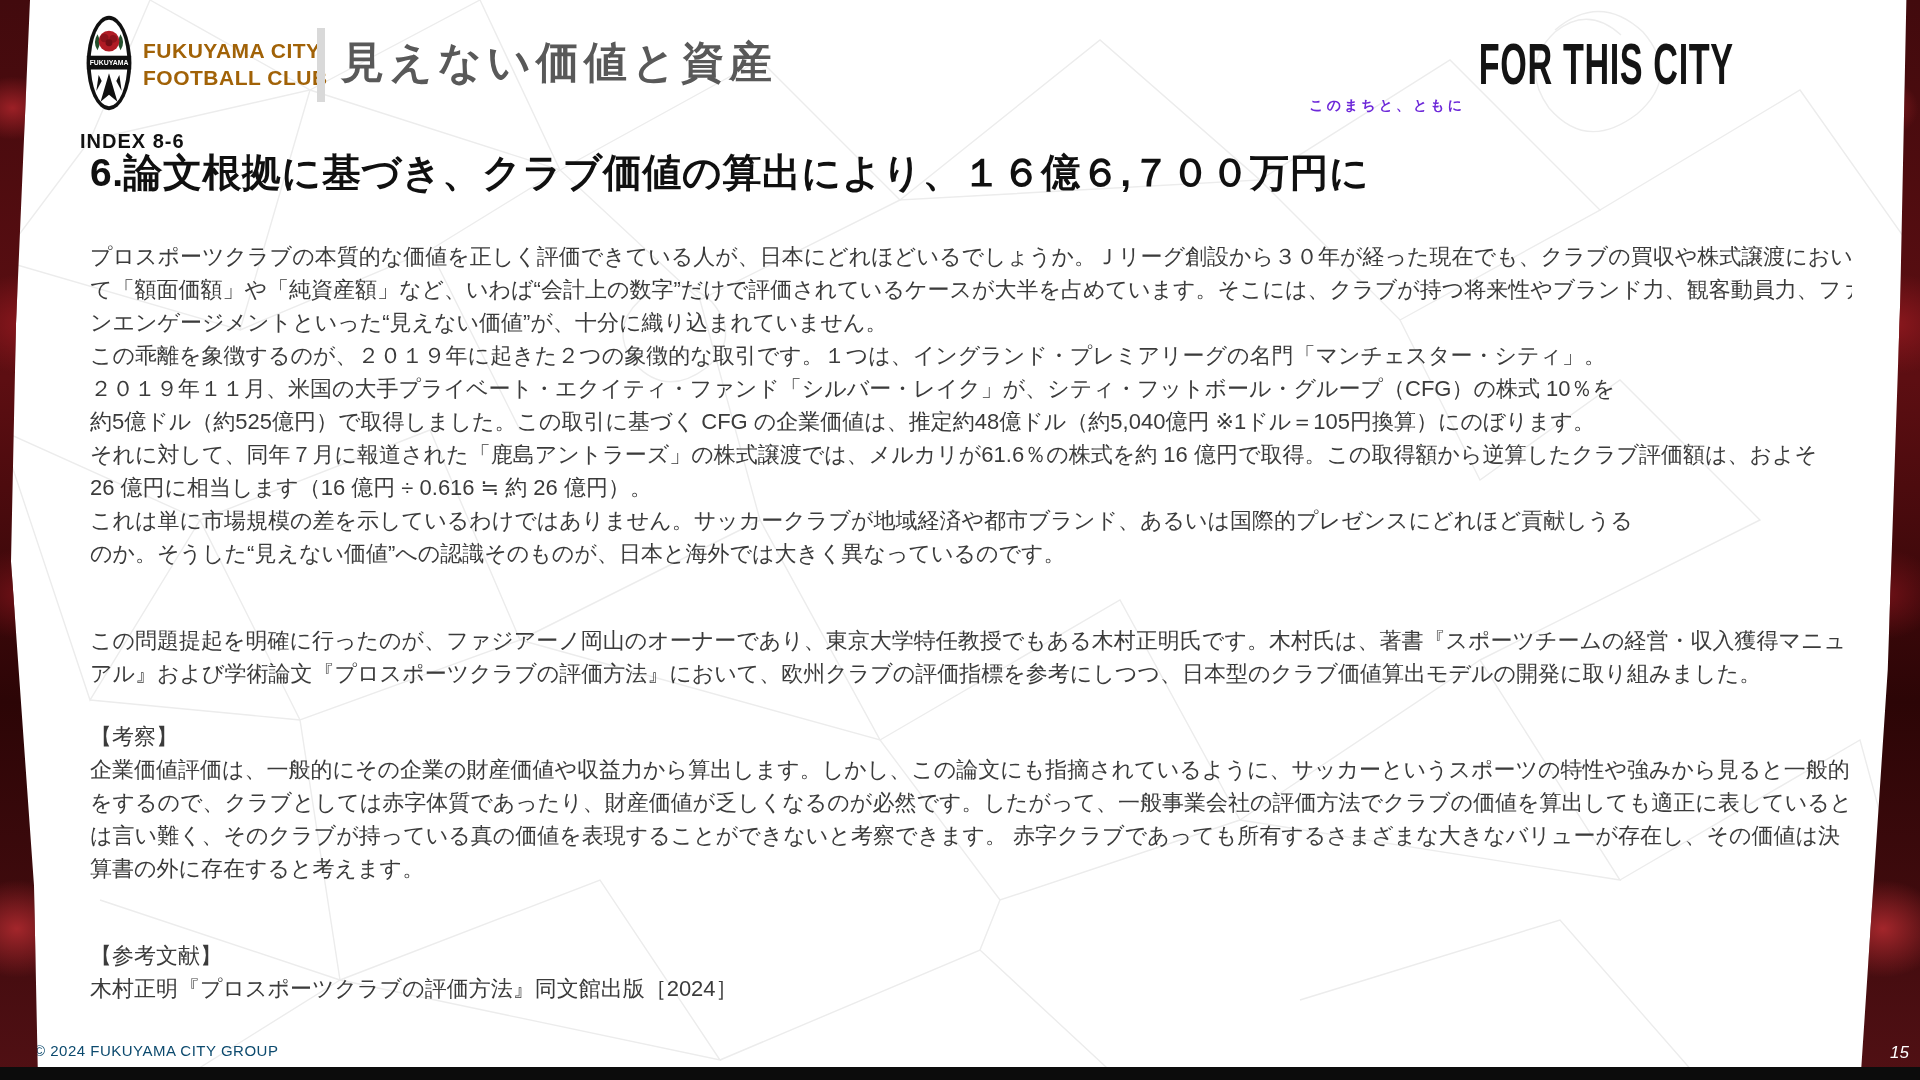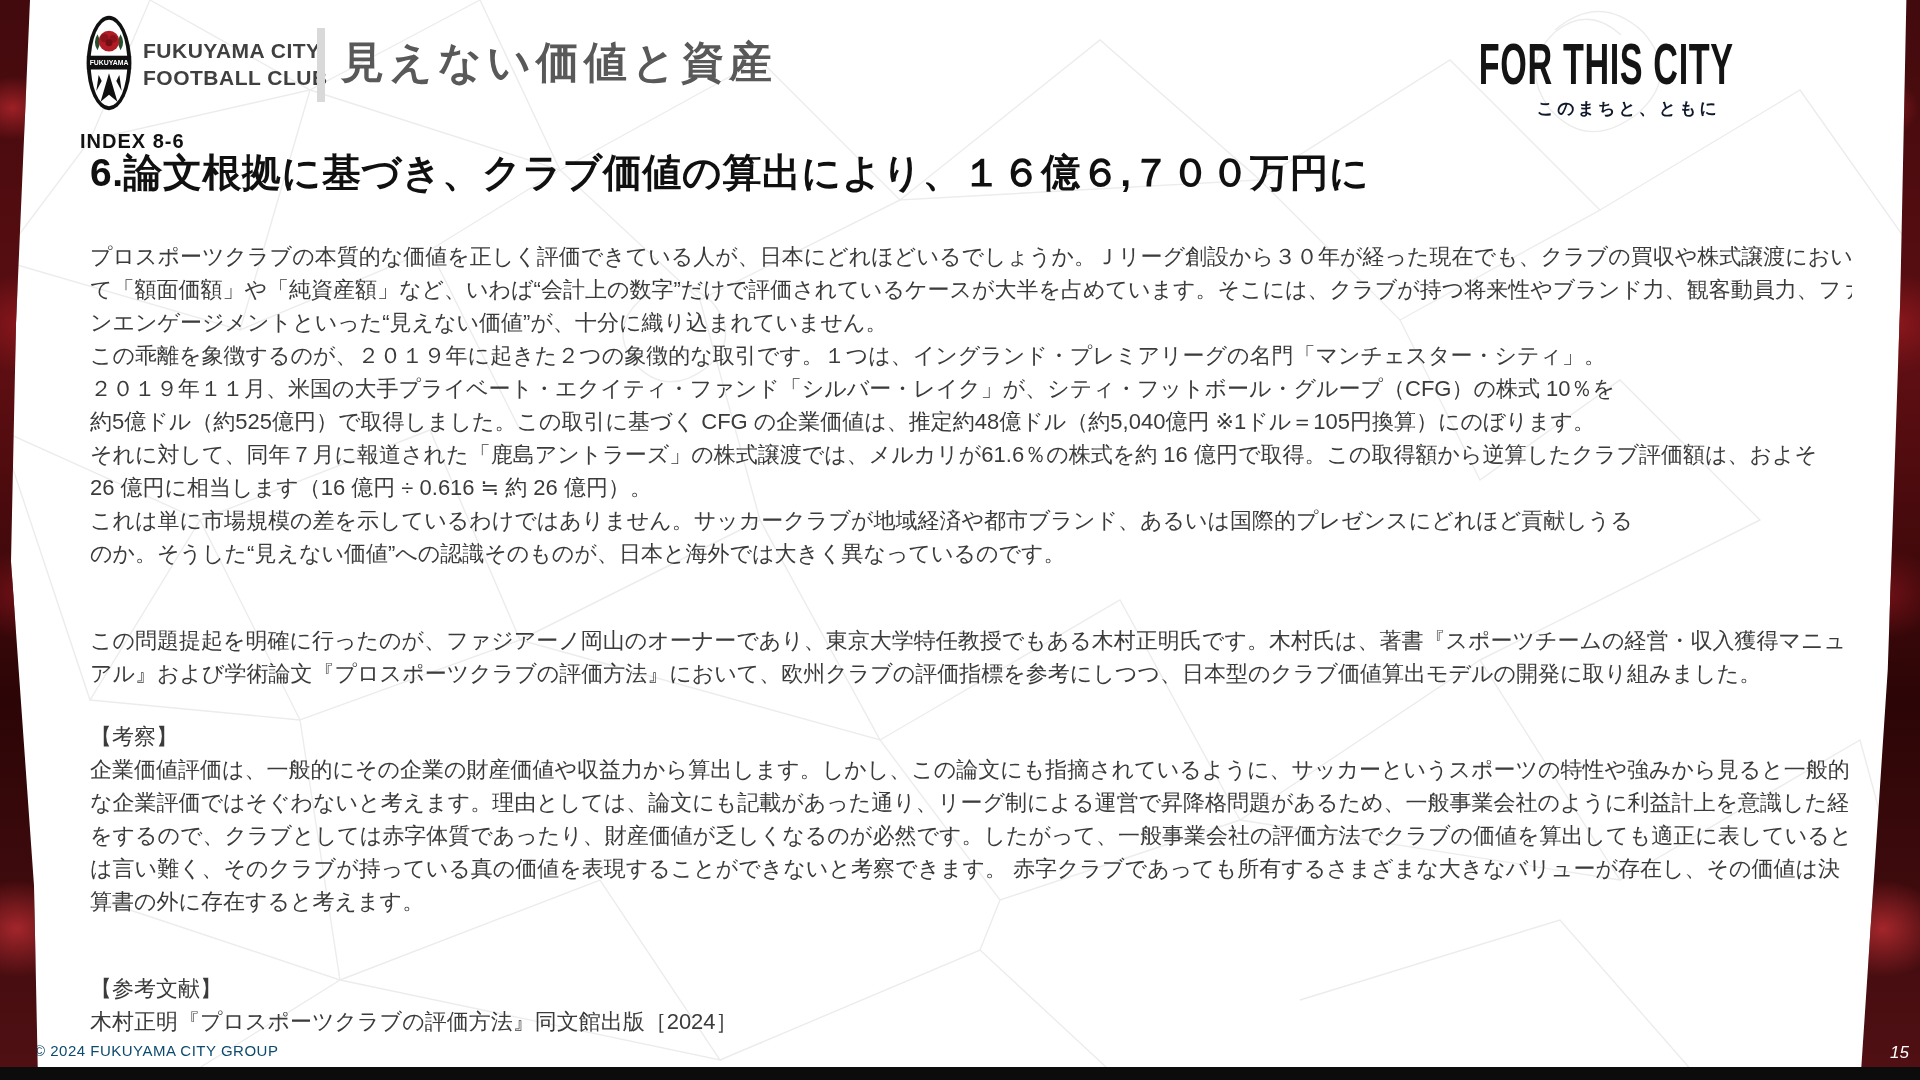--- a/index.html
+++ b/index.html
@@ -18,28 +18,28 @@
       radial-gradient(ellipse 70px 60px at 45% 55%, #6d1016 0%, rgba(70,8,10,0) 75%),
       radial-gradient(ellipse 80px 65px at 40% 86%, #a3262b 0%, rgba(90,10,14,0) 75%),
       linear-gradient(180deg,#420a0d 0%,#5d0e12 35%,#2c0506 65%,#511014 100%);
   }
   .strip-left{left:0;width:42px;clip-path:polygon(0 0,30px 0,16px 30%,11px 52%,34px 82%,38px 100%,0 100%);}
   .strip-right{right:0;width:62px;clip-path:polygon(78% 0,100% 0,100% 100%,4% 100%,48% 62%,68% 28%);}
   .bottom-bar{position:absolute;left:0;bottom:0;width:1920px;height:13px;background:#0c0c0c;z-index:3;}
   
   .logo{position:absolute;left:86px;top:15px;z-index:1;}
   .club-name{position:absolute;left:143px;top:37px;z-index:1;
-    font-weight:800;font-size:21px;line-height:27px;letter-spacing:0.5px;color:#404040;}
+    font-weight:800;font-size:21px;line-height:27px;letter-spacing:0.5px;color:#a16207;}
   .header-divider{position:absolute;left:317px;top:28px;width:8px;height:74px;background:#d9d9d9;z-index:1;}
   .page-title{position:absolute;left:341px;top:34px;z-index:1;
     font-size:43px;font-weight:700;letter-spacing:5px;color:#595959;white-space:nowrap;}
-  .brand{position:absolute;right:186px;top:36px;z-index:1;display:flex;flex-direction:column;align-items:flex-end;}
+  .brand{position:absolute;right:186px;top:36px;z-index:1;display:flex;flex-direction:column;align-items:flex-start;}
   .brand-slogan{font-size:57px;font-weight:800;line-height:56px;color:#141414;white-space:nowrap;
     transform:scaleX(0.60);transform-origin:right top;letter-spacing:1px;}
-  .brand-tagline{font-size:17px;font-weight:700;letter-spacing:3px;color:#0f172a;margin-top:5px;padding-right:14px;}
+  .brand-tagline{font-size:14px;font-weight:700;letter-spacing:3px;color:#6d28d9;margin-top:5px;padding-right:14px;}
   
   .index-label{position:absolute;left:80px;top:130px;z-index:1;
     font-size:20px;font-weight:700;letter-spacing:1px;color:#121212;}
   .slide-heading{position:absolute;left:90px;top:146px;z-index:1;
     font-size:39px;font-weight:800;color:#101010;white-space:nowrap;letter-spacing:0.5px;}
   
   .body-text{position:absolute;left:90px;top:240px;right:68px;z-index:1;
     font-size:22px;line-height:33px;color:#3b3b3b;}
   .line{white-space:nowrap;overflow:hidden;height:33px;}
   .gap36{margin-top:54px;}
@@ -130,21 +130,20 @@
   <div class="line">それに対して、同年７月に報道された「鹿島アントラーズ」の株式譲渡では、メルカリが61.6％の株式を約 16 億円で取得。この取得額から逆算したクラブ評価額は、およそ</div>
   <div class="line">26 億円に相当します（16 億円 ÷ 0.616 ≒ 約 26 億円）。</div>
   <div class="line">これは単に市場規模の差を示しているわけではありません。サッカークラブが地域経済や都市ブランド、あるいは国際的プレゼンスにどれほど貢献しうる</div>
   <div class="line">のか。そうした“見えない価値”への認識そのものが、日本と海外では大きく異なっているのです。</div>
 
   <div class="line gap36">この問題提起を明確に行ったのが、ファジアーノ岡山のオーナーであり、東京大学特任教授でもある木村正明氏です。木村氏は、著書『スポーツチームの経営・収入獲得マニュ</div>
   <div class="line">アル』および学術論文『プロスポーツクラブの評価方法』において、欧州クラブの評価指標を参考にしつつ、日本型のクラブ価値算出モデルの開発に取り組みました。</div>
 
   <div class="line gap30">【考察】</div>
   <div class="line">企業価値評価は、一般的にその企業の財産価値や収益力から算出します。しかし、この論文にも指摘されているように、サッカーというスポーツの特性や強みから見ると一般的</div>
-  <div class="line">な企業評価ではそぐわないと考えます。理由としては、論文にも記載があった通り、リーグ制による運営で昇降格問題があるため、一般事業会社のように利益計上を意識した経</div>
   <div class="line">をするので、クラブとしては赤字体質であったり、財産価値が乏しくなるのが必然です。したがって、一般事業会社の評価方法でクラブの価値を算出しても適正に表していると</div>
   <div class="line">は言い難く、そのクラブが持っている真の価値を表現することができないと考察できます。 赤字クラブであっても所有するさまざまな大きなバリューが存在し、その価値は決</div>
   <div class="line">算書の外に存在すると考えます。</div>
 
   <div class="line gap36">【参考文献】</div>
   <div class="line">木村正明『プロスポーツクラブの評価方法』同文館出版［2024］</div>
 </div>
 
 <div class="copyright">© 2024 FUKUYAMA CITY GROUP</div>
 <div class="page-number">15</div>

